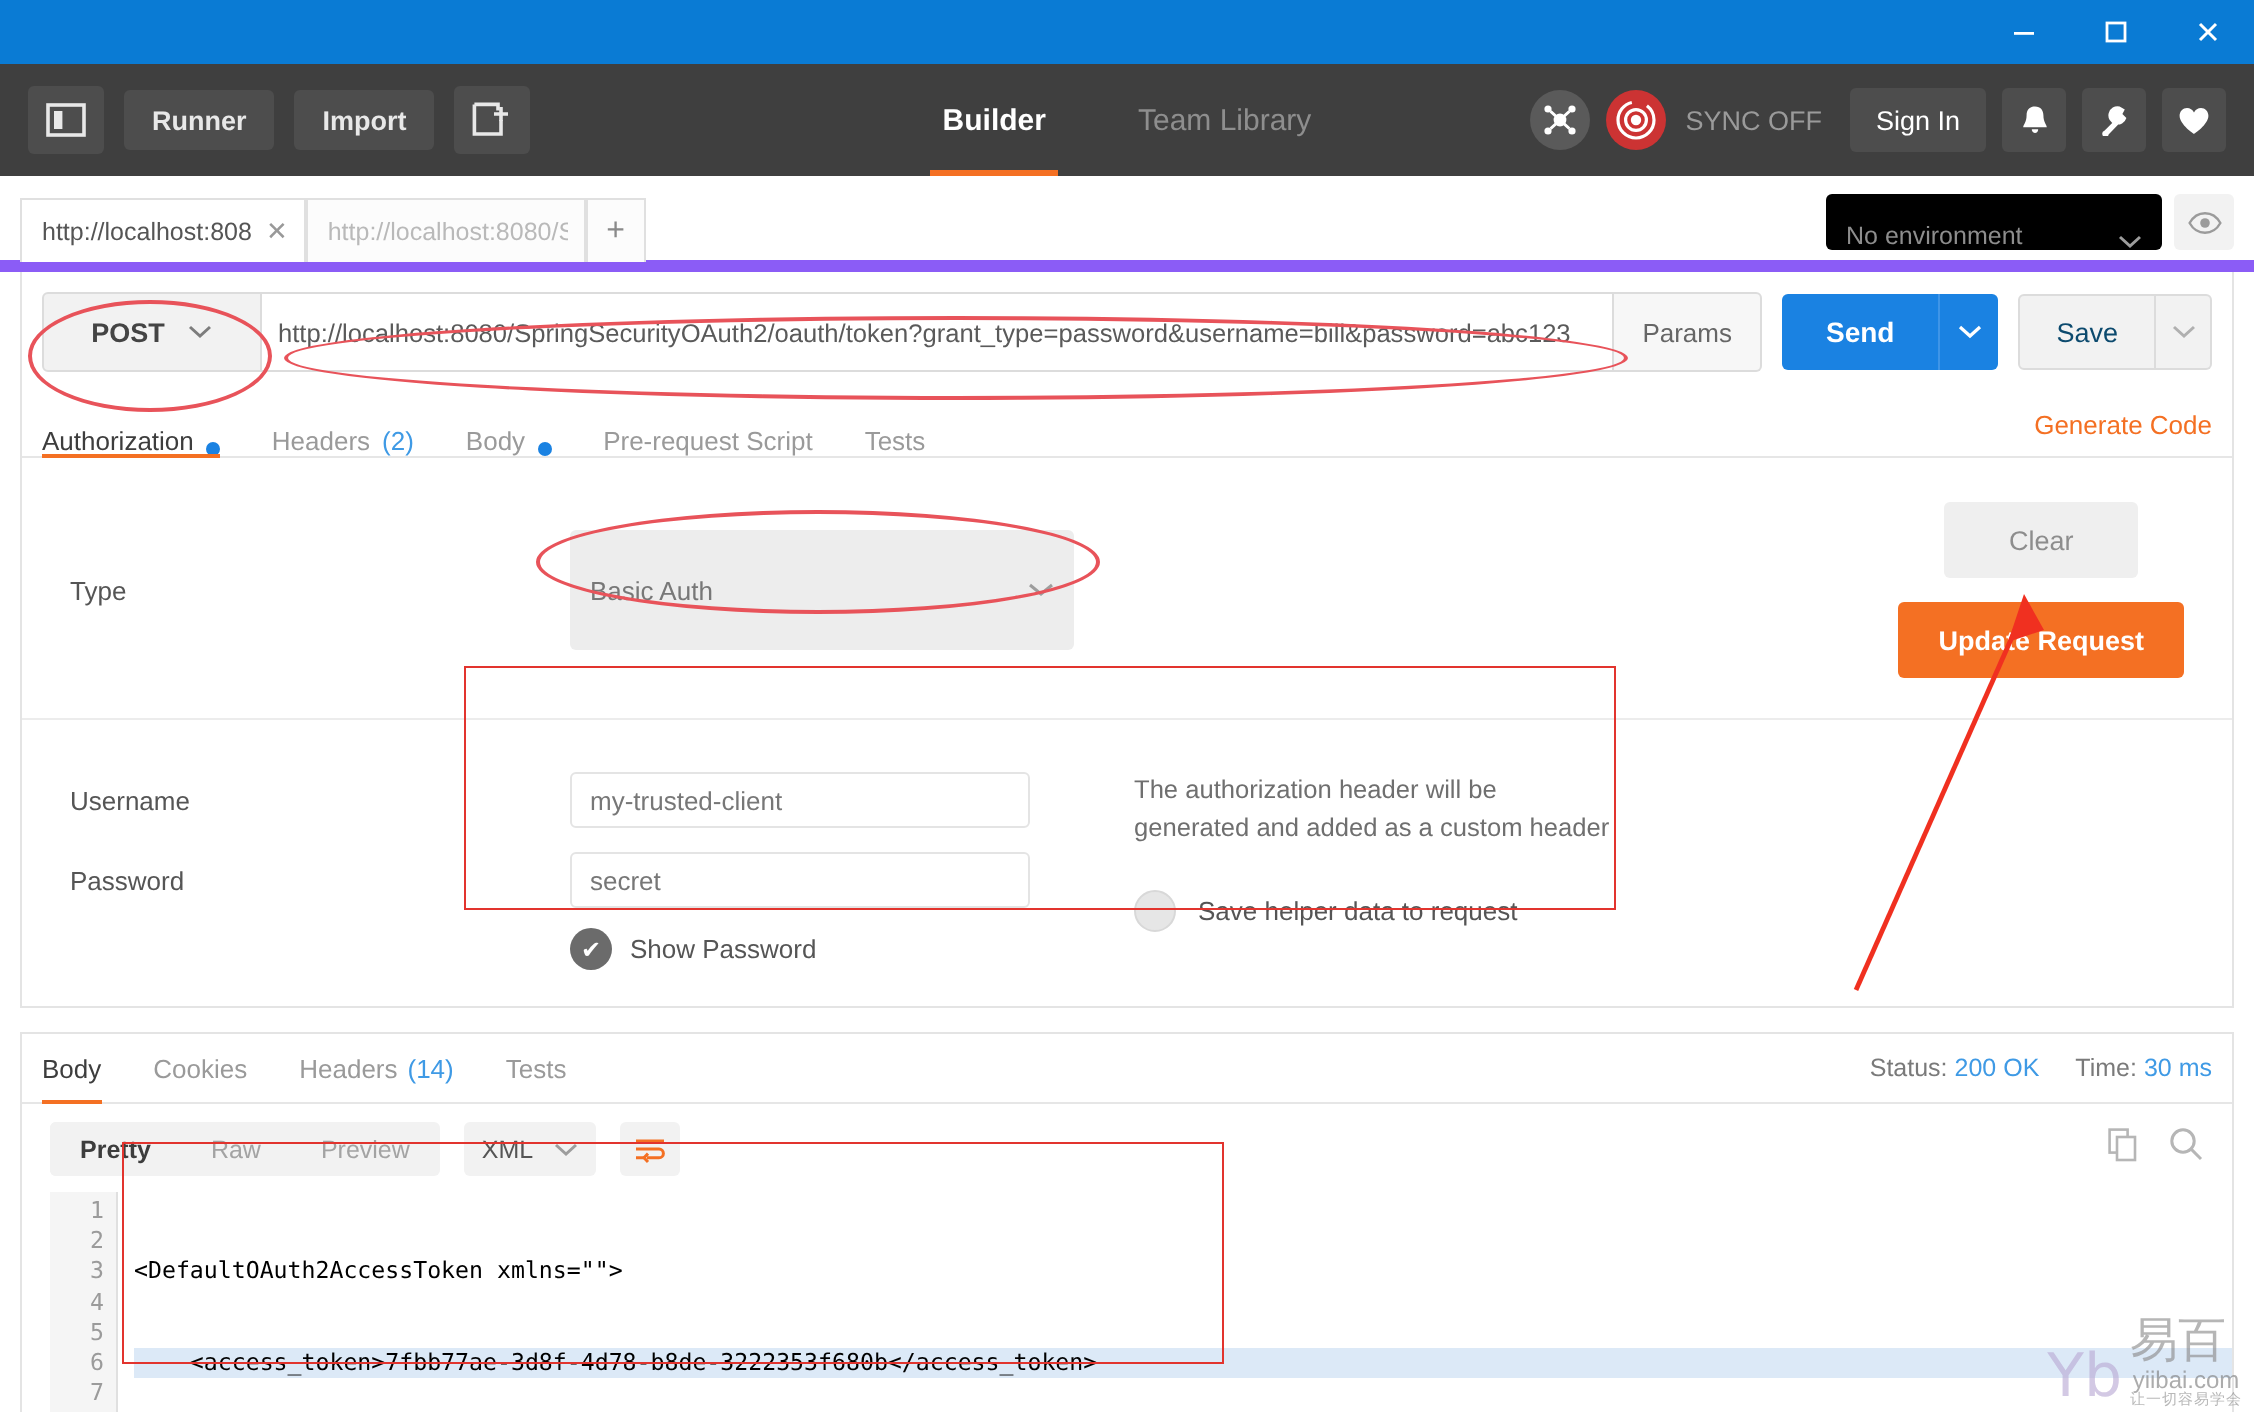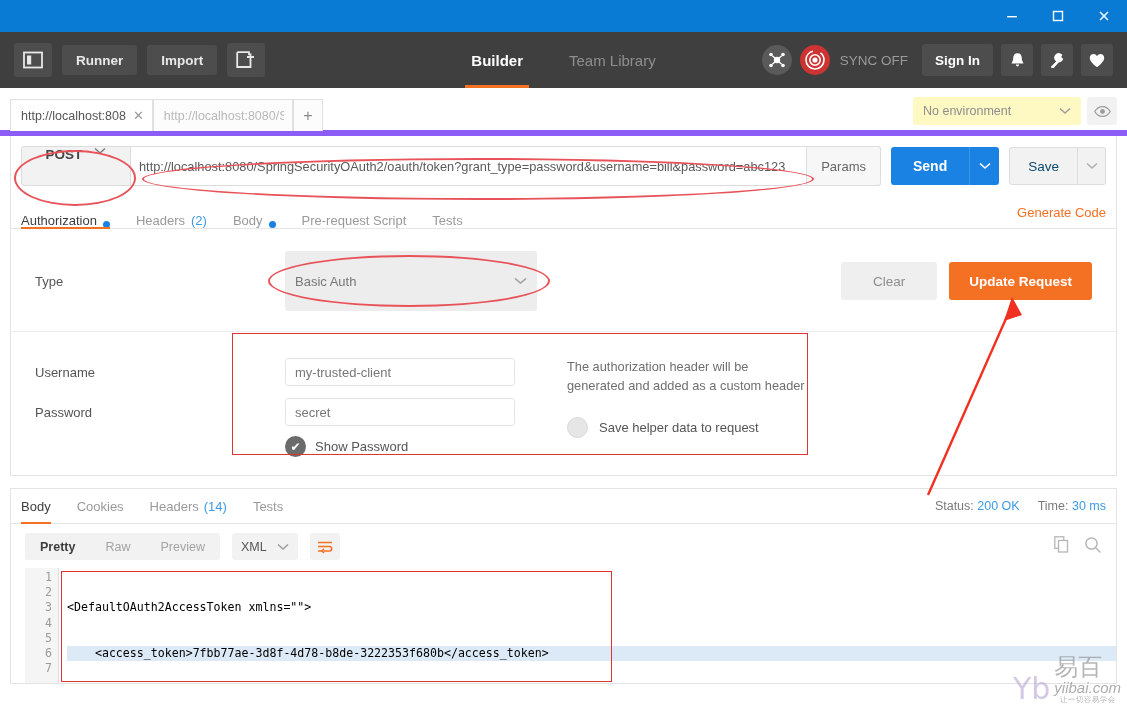--- a/index.html
+++ b/index.html
@@ -112,21 +112,21 @@
   .circ-gray { background: #5a5a5a; }
   .sync-label { color: #9a9a9a; font-size: 13.5px; margin-left: 2px; margin-right: 6px; }
   .signin {
     background: #4d4d4d;
     color: #ffffff;
     border: none;
     border-radius: 3px;
     height: 32px;
     padding: 0 13px;
     font-size: 13.5px;
-    font-weight: bold;
+    font-weight: normal;
     font-family: "Liberation Sans", sans-serif;
     cursor: pointer;
   }
   .glyph-btn {
     background: #4d4d4d;
     border: none;
     border-radius: 3px;
     width: 32px; height: 32px;
     display: flex; align-items: center; justify-content: center;
     cursor: pointer;
@@ -185,27 +185,27 @@
     top: 1px;
   }
   .env-area {
     margin-left: auto;
     display: flex;
     align-items: center;
     gap: 6px;
     padding-bottom: 5px;
   }
   .env-select {
-    background: #fef9c3;
+    background: #000000;
     border: none;
     border-radius: 3px;
     height: 28px;
     min-width: 148px;
     display: flex;
-    align-items: center;
+    align-items: flex-end;
     justify-content: space-between;
     padding: 0 10px;
     font-size: 12.5px;
     color: #8d8d8d;
     cursor: pointer;
   }
   .eye-btn {
     background: #f2f2f2;
     border: none;
     border-radius: 3px;
@@ -227,21 +227,21 @@
     padding: 10px 10px;
     gap: 0;
   }
   .method-box {
     background: #f2f2f2;
     border: 1px solid #dcdcdc;
     border-radius: 3px 0 0 3px;
     height: 38px;
     width: 108px;
     display: flex;
-    align-items: flex-start;
+    align-items: center;
     justify-content: center;
     gap: 12px;
     font-size: 13.5px;
     font-weight: bold;
     color: #444;
     cursor: pointer;
   }
   .url-box {
     flex: 1;
     height: 38px;
@@ -380,20 +380,21 @@
     padding: 16px 10px;
     font-size: 13px;
     color: #777;
     cursor: pointer;
   }
   .auth-buttons {
     margin-left: auto;
     display: flex;
     gap: 12px;
     align-items: center;
+    flex-direction: column;
   }
   .clear-btn {
     background: #efefef;
     border: none;
     border-radius: 3px;
     height: 38px;
     padding: 0 32px;
     font-size: 13.5px;
     color: #8d8d8d;
     font-family: "Liberation Sans", sans-serif;
@@ -619,21 +620,21 @@
     color: #b9a9d4;
     font-family: "DejaVu Sans", sans-serif;
     line-height: 1;
   }
   .wm-text { line-height: 1.05; }
   .wm-cn {
     font-size: 24px;
     color: #8a8a8a;
     font-family: "DejaVu Sans", sans-serif;
   }
-  .wm-dom { font-size: 15px; color: #7a7a7a; text-align: center; font-style: italic; }
+  .wm-dom { font-size: 12px; color: #7a7a7a; text-align: center; }
   .wm-sub { font-size: 7.5px; color: #8d8d8d; text-align: center; letter-spacing: 0.5px; }
 </style>
 </head>
 <body>
 
 <div id="app">
 
   <div class="titlebar">
     <div class="winbtn">
       <svg width="14" height="14" viewBox="0 0 14 14">

